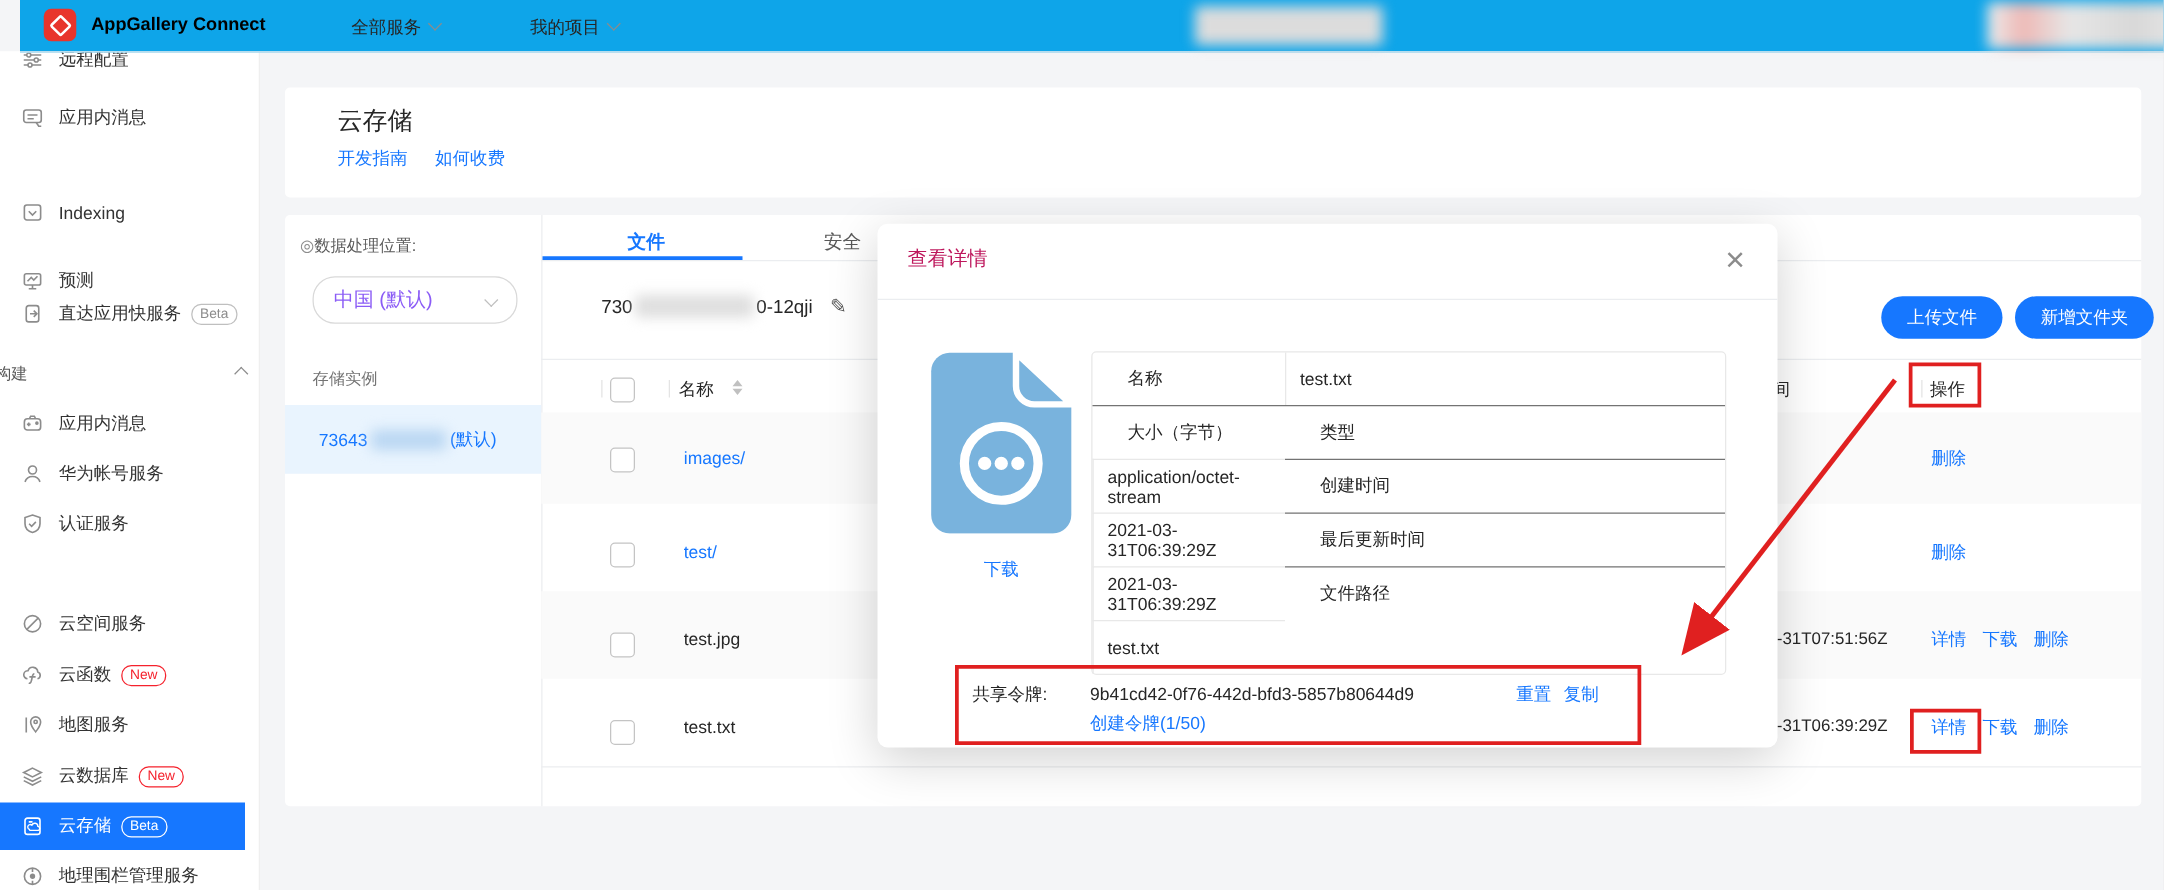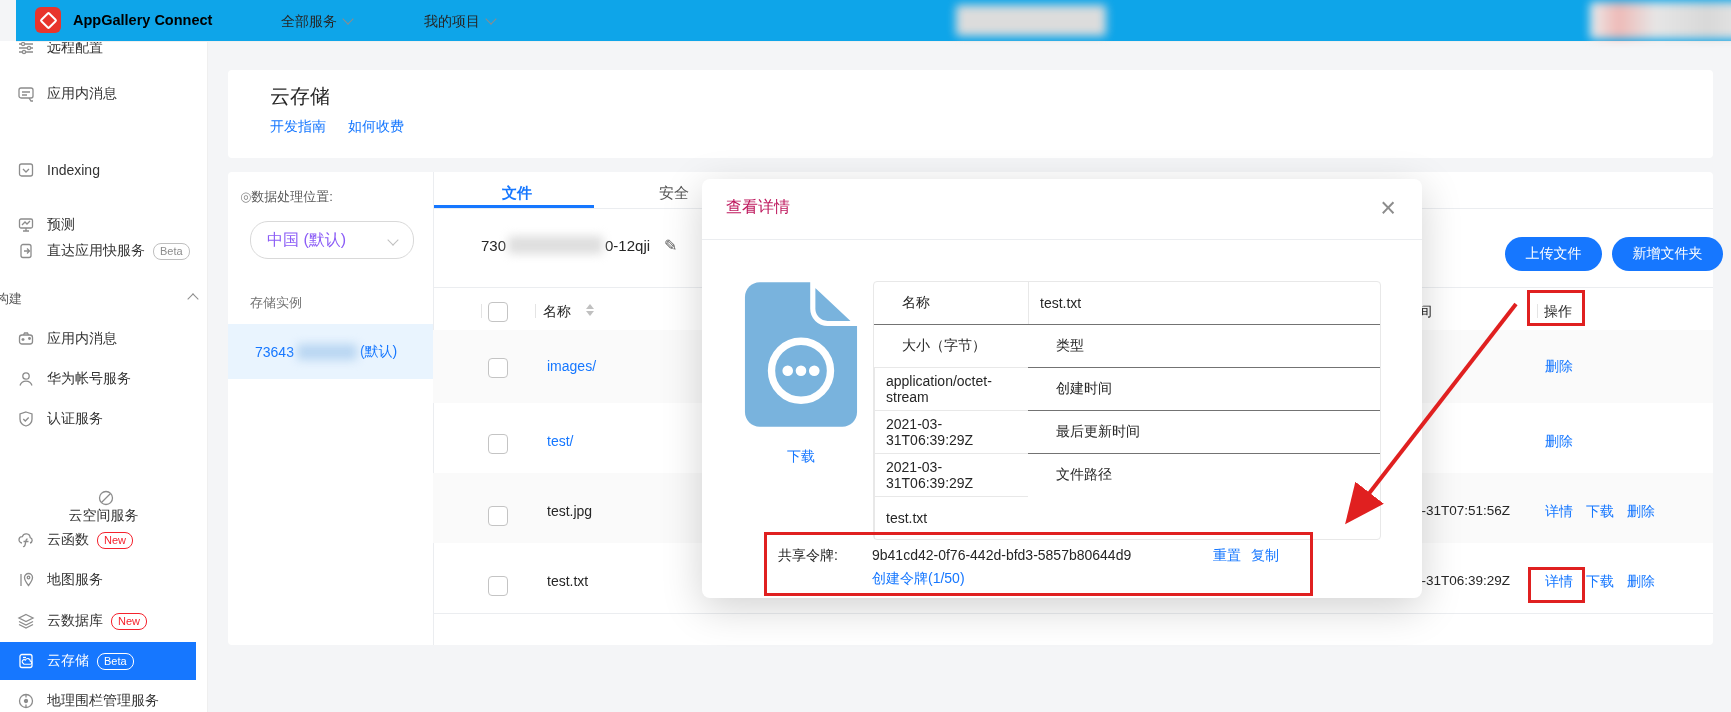--- a/index.html
+++ b/index.html
@@ -235,21 +235,21 @@
           <use href="#ic-user"></use>
         </svg>
       <span>华为帐号服务</span>
     </div>
     <div class="srow" style="top:358px;">
       <svg class="sic">
           <use href="#ic-shield"></use>
         </svg>
       <span>认证服务</span>
     </div>
-    <div class="srow" style="top:448px;flex-direction:column;">
+    <div class="srow" style="top:438px;">
       <svg class="sic">
           <use href="#ic-cloudspace"></use>
         </svg>
       <span>云空间服务</span>
     </div>
     <div class="srow" style="top:479px;">
       <svg class="sic">
           <use href="#ic-cloudfn"></use>
         </svg>
       <span>云函数</span>

